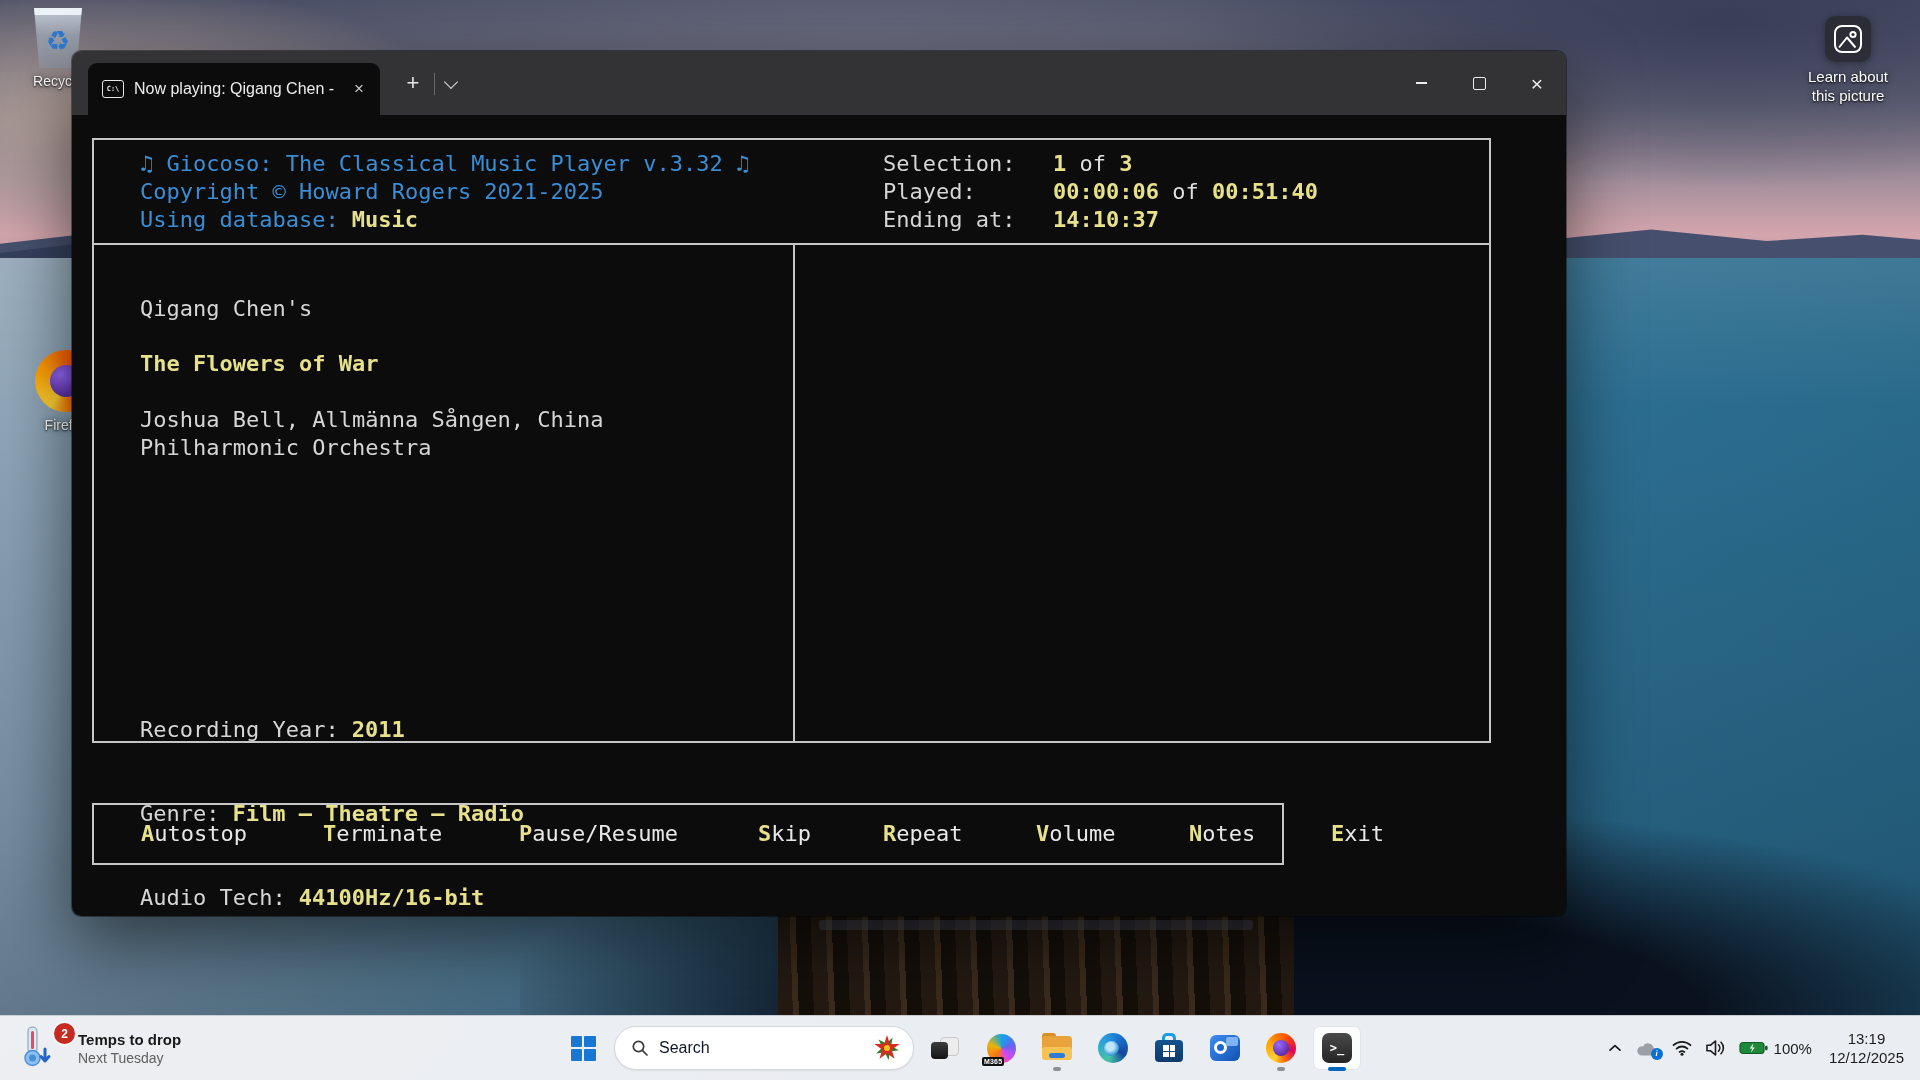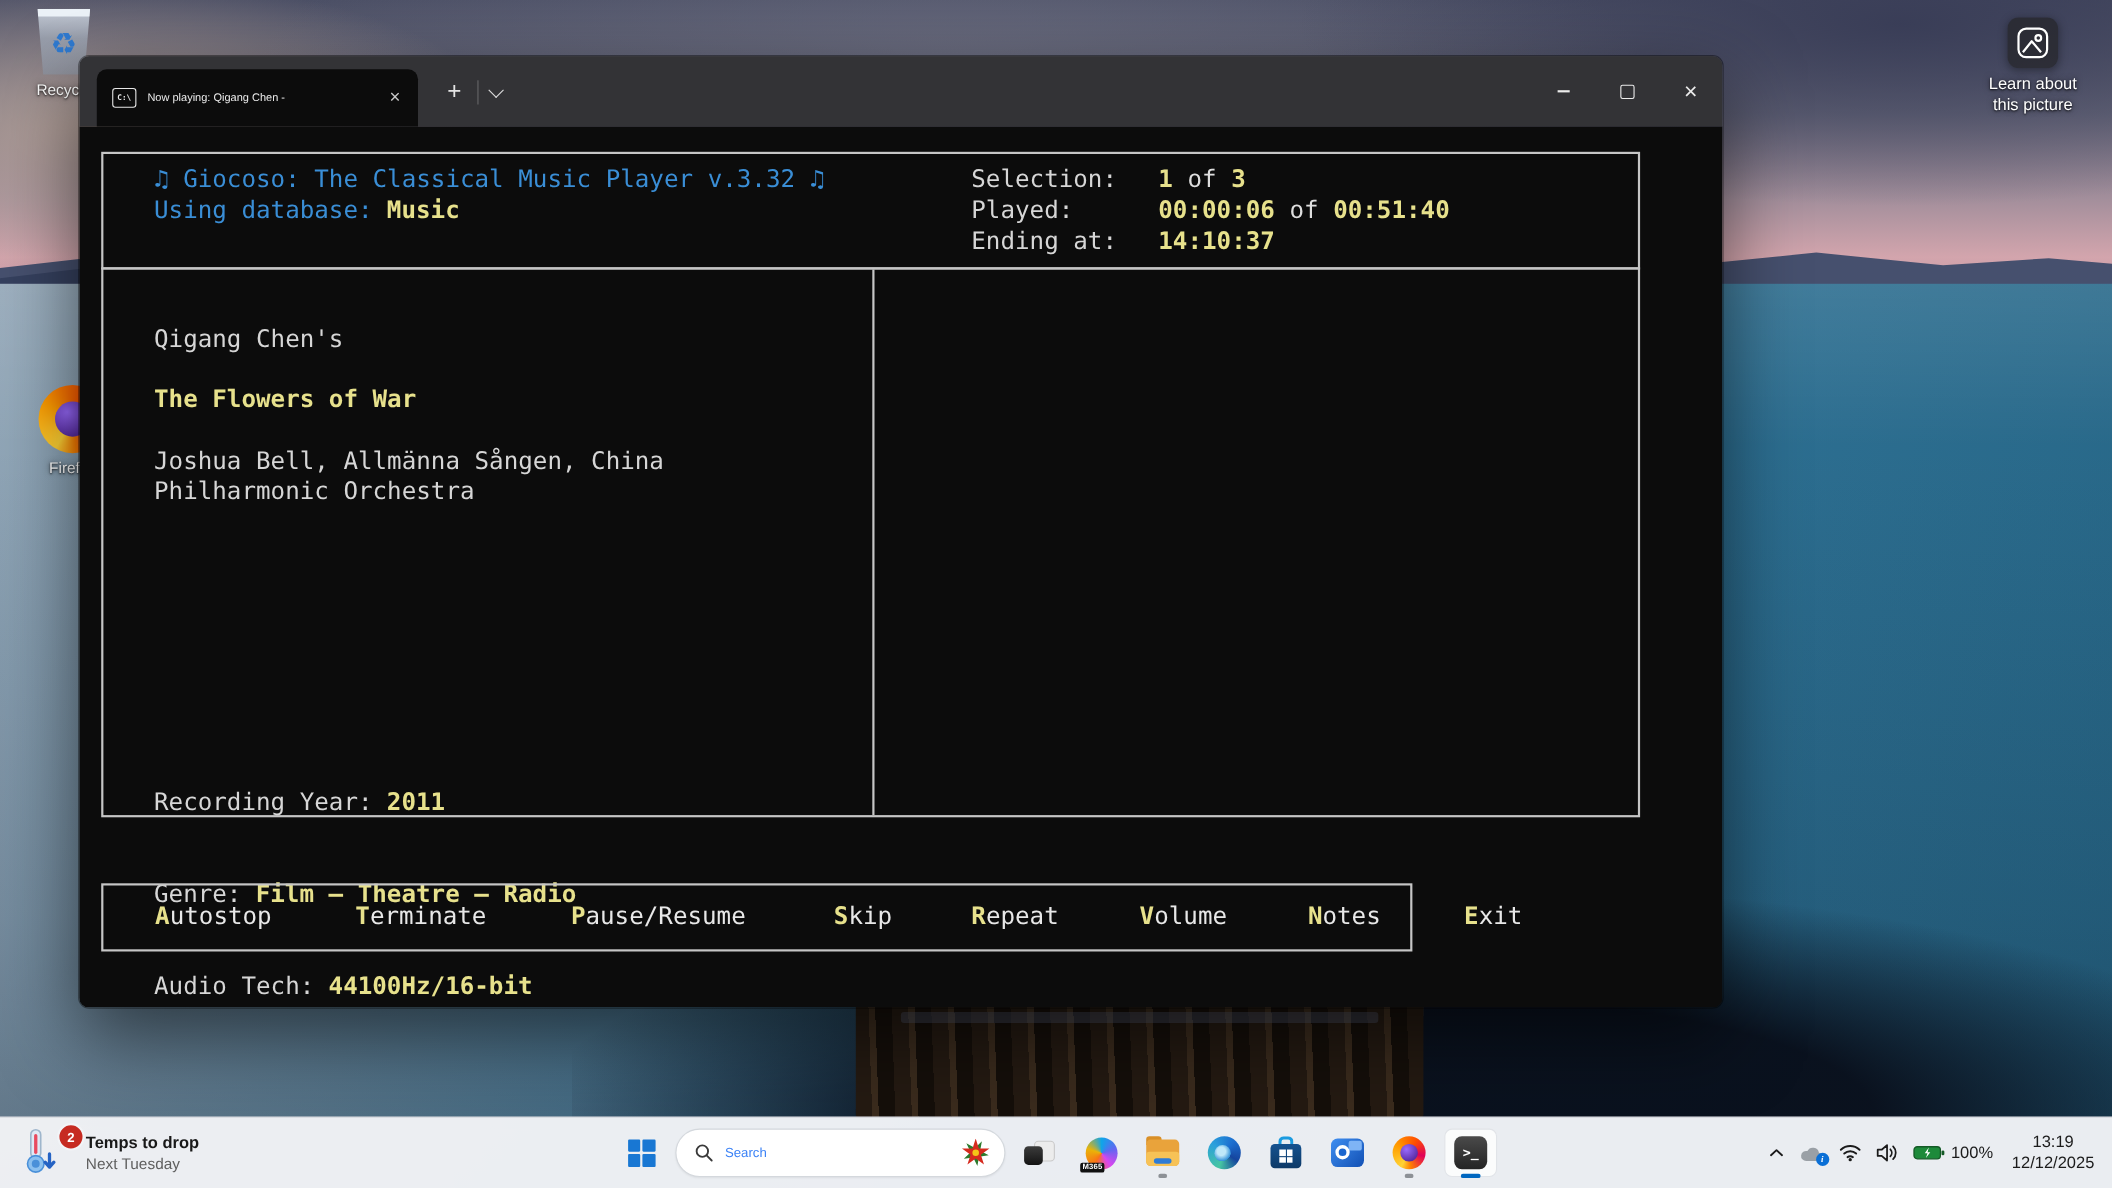--- a/index.html
+++ b/index.html
@@ -50,21 +50,21 @@
 
   
   .window{position:absolute;left:72px;top:51px;width:1494px;height:865px;z-index:5;
     border-radius:9px;overflow:hidden;box-shadow:0 26px 70px rgba(0,0,0,.55),0 0 0 1px rgba(0,0,0,.4)}
   .titlebar{position:absolute;left:0;top:0;width:100%;height:64px;background:#333336}
   .tab{position:absolute;left:16px;top:12px;width:292px;height:52px;background:#0c0c0c;
     border-radius:9px 9px 0 0;display:flex;align-items:center;padding:0 8px 0 14px;box-sizing:border-box}
   .tab-icon{width:20px;height:16px;border:1.5px solid #e8e8e8;border-radius:3px;flex:none;
     display:flex;align-items:center;justify-content:center;font-size:7px;font-weight:bold;
     color:#e8e8e8;font-family:"DejaVu Sans Mono",monospace}
-  .tab-title{margin-left:10px;color:#ededed;font-size:10px;white-space:nowrap;flex:1;overflow:hidden}
+  .tab-title{margin-left:10px;color:#ededed;font-size:16px;white-space:nowrap;flex:1;overflow:hidden}
   .tab-close{width:26px;height:26px;border-radius:4px;color:#c9c9c9;font-size:17px;
     display:flex;align-items:center;justify-content:center;flex:none}
   .newtab{position:absolute;left:326px;top:17px;width:30px;height:30px;color:#e4e4e4;font-size:22px;
     display:flex;align-items:center;justify-content:center;font-weight:300}
   .tabsep{position:absolute;left:362px;top:22px;width:1px;height:22px;background:rgba(255,255,255,.25)}
   .tabchev{position:absolute;left:374px;top:26px;width:9px;height:9px;
     border-right:1.6px solid #dcdcdc;border-bottom:1.6px solid #dcdcdc;transform:rotate(45deg)}
   .winctl{position:absolute;right:0;top:0;height:64px;display:flex}
   .winbtn{width:58px;height:64px;display:flex;align-items:center;justify-content:center}
   .g-min{width:11px;height:2px;background:#ececec}
@@ -107,21 +107,21 @@
   .wt1{font-size:15px;font-weight:bold;color:#191919;line-height:19px}
   .wt2{font-size:14px;color:#5f5f5f;line-height:18px}
   .tb-center{position:absolute;left:50%;top:0;height:64px;transform:translateX(-50%);
     display:flex;align-items:center;gap:6px}
   .tb-btn{width:50px;height:48px;border-radius:6px;display:flex;align-items:center;justify-content:center;position:relative}
   .start-grid{width:25px;height:25px;display:grid;grid-template-columns:11.5px 11.5px;grid-template-rows:11.5px 11.5px;gap:2px}
   .start-grid i{background:#1877d3;border-radius:1px}
   .search-pill{width:300px;height:44px;background:#fff;border:1px solid #d4d8dd;border-radius:22px;
     display:flex;align-items:center;gap:10px;padding:0 8px 0 16px;box-sizing:border-box;
     box-shadow:0 1px 2px rgba(0,0,0,.07)}
-  .search-text{flex:1;color:#3b82f6;font-size:12px}
+  .search-text{flex:1;color:#0f172a;font-size:16px}
   .flower{width:28px;height:28px;position:relative;margin-right:4px}
   .flower .f-leaf{position:absolute;inset:2px;background:#2c7a2c;
     clip-path:polygon(50% 0,61% 35%,98% 35%,68% 57%,79% 91%,50% 70%,21% 91%,32% 57%,2% 35%,39% 35%);transform:rotate(28deg)}
   .flower .f-red{position:absolute;inset:1px;background:#d62b1f;
     clip-path:polygon(50% 0,61% 35%,98% 35%,68% 57%,79% 91%,50% 70%,21% 91%,32% 57%,2% 35%,39% 35%)}
   .flower .f-dot{position:absolute;left:11px;top:11px;width:6px;height:6px;border-radius:50%;background:#f5c518}
   .run-dot{position:absolute;bottom:1px;left:50%;transform:translateX(-50%);width:8px;height:4px;border-radius:2px;background:#8d9196}
   .active-plate{position:absolute;inset:2px 1px;background:rgba(255,255,255,.8);border:1px solid #e1e4e8;border-radius:7px}
   .active-pill{position:absolute;bottom:1px;left:50%;transform:translateX(-50%);width:18px;height:4px;border-radius:2px;background:#0067c0}
   .tv-back{width:17px;height:17px;border-radius:4px;background:#ececec;border:1px solid #c9c9c9;position:absolute;right:11px;top:13px}
@@ -222,20 +222,21 @@
       <div class="winbtn">
           <span class="g-close">×</span>
         </div>
     </div>
   </div>
 
   <div class="term-body">
 
     <div class="tui-box" id="box-header">
       <div class="hrow blue">♫ Giocoso: The Classical Music Player v.3.32 ♫</div>
+      <div class="hrow blue">Copyright © Howard Rogers 2021-2025</div>
       <div class="hrow"><span class="blue">Using database:</span><span class="yel dbval">Music</span></div>
 
       <div id="status">
         <div class="stat-row"><span class="stat-label">Selection:</span><span class="yel stat-strong">1</span><span class="wht"> of </span><span class="yel stat-strong">3</span></div>
         <div class="stat-row"><span class="stat-label">Played:</span><span class="yel stat-strong">00:00:06</span><span class="wht"> of </span><span class="yel stat-strong">00:51:40</span></div>
         <div class="stat-row"><span class="stat-label">Ending at:</span><span class="yel stat-strong">14:10:37</span></div>
       </div>
     </div>
 
     <div class="tui-box" id="box-main">

